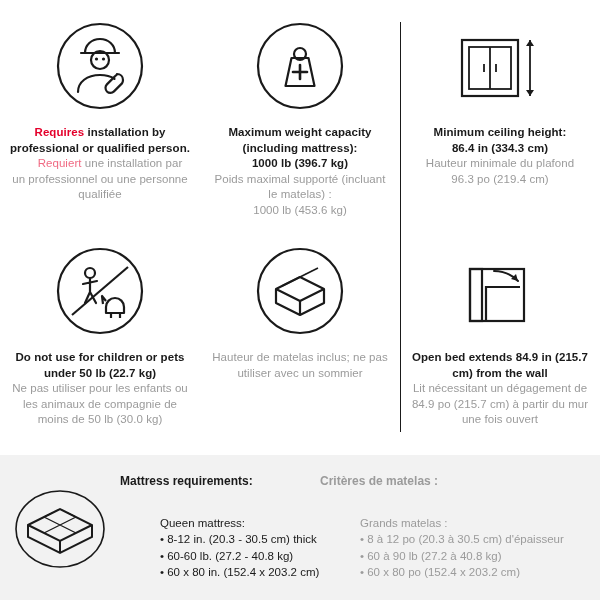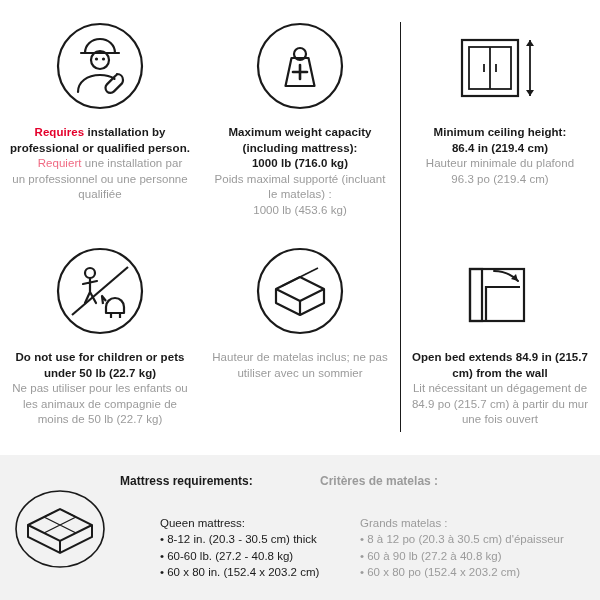--- a/index.html
+++ b/index.html
@@ -154,61 +154,61 @@
         <svg width="92" height="92" viewBox="0 0 92 92">
           <circle cx="46" cy="46" r="42" fill="none" stroke="#1a1a1a" stroke-width="2.2"></circle>
           <path d="M40 34c0-3.3 2.7-6 6-6s6 2.7 6 6-2.7 6-6 6-6-2.7-6-6z" fill="none" stroke="#1a1a1a" stroke-width="2.2"></path>
           <path d="M37.5 38h17l6 28h-29z" fill="none" stroke="#1a1a1a" stroke-width="2.2" stroke-linejoin="round"></path>
           <line x1="46" y1="45" x2="46" y2="59" stroke="#1a1a1a" stroke-width="2.6" stroke-linecap="round"></line>
           <line x1="39" y1="52" x2="53" y2="52" stroke="#1a1a1a" stroke-width="2.6" stroke-linecap="round"></line>
         </svg>
       </div>
       <div class="gap"></div>
       <div class="txt" style="white-space:pre-line">Maximum weight capacity (including mattress):
-1000 lb (716.0 kg)</div>
+1000 lb (396.7 kg)</div>
       <div class="txt fr" style="white-space:pre-line">Poids maximal supporté (incluant le matelas) :
 1000 lb (453.6 kg)</div>
     </div>
 
     <div class="cell">
       <div class="icon-wrap">
         <svg width="100" height="92" viewBox="0 0 100 92">
           <rect x="12" y="20" width="56" height="56" fill="none" stroke="#1a1a1a" stroke-width="2.2"></rect>
           <rect x="19" y="27" width="42" height="42" fill="none" stroke="#1a1a1a" stroke-width="1.8"></rect>
           <line x1="40" y1="27" x2="40" y2="69" stroke="#1a1a1a" stroke-width="1.8"></line>
           <line x1="34" y1="44" x2="34" y2="52" stroke="#1a1a1a" stroke-width="1.8"></line>
           <line x1="46" y1="44" x2="46" y2="52" stroke="#1a1a1a" stroke-width="1.8"></line>
           <line x1="80" y1="20" x2="80" y2="76" stroke="#1a1a1a" stroke-width="1.8"></line>
           <path d="M80 20l-4 6h8z" fill="#1a1a1a"></path>
           <path d="M80 76l-4-6h8z" fill="#1a1a1a"></path>
         </svg>
       </div>
       <div class="gap"></div>
       <div class="txt" style="white-space:pre-line">Minimum ceiling height:
-86.4 in (219.4 cm)</div>
+86.4 in (334.3 cm)</div>
       <div class="txt fr" style="white-space:pre-line">Hauteur minimale du plafond
 96.3 po (219.4 cm)</div>
     </div>
 
     <div class="cell">
       <div class="icon-wrap">
         <svg width="92" height="92" viewBox="0 0 92 92">
           <circle cx="46" cy="46" r="42" fill="none" stroke="#1a1a1a" stroke-width="2.2"></circle>
           <line x1="18" y1="70" x2="74" y2="22" stroke="#1a1a1a" stroke-width="2.2"></line>
           <circle cx="36" cy="28" r="5" fill="none" stroke="#1a1a1a" stroke-width="2.2"></circle>
           <path d="M36 34v13M29 39l14-3M31 58l5-11 6 11" fill="none" stroke="#1a1a1a" stroke-width="2.2" stroke-linecap="round"></path>
           <path d="M52 62c0-5 4-9 9-9s9 4 9 9v6H52z" fill="none" stroke="#1a1a1a" stroke-width="2.2" stroke-linejoin="round"></path>
           <path d="M52 56l-4-5 1 8" fill="none" stroke="#1a1a1a" stroke-width="2.2" stroke-linejoin="round"></path>
           <line x1="57" y1="68" x2="57" y2="73" stroke="#1a1a1a" stroke-width="2.2"></line>
           <line x1="66" y1="68" x2="66" y2="73" stroke="#1a1a1a" stroke-width="2.2"></line>
         </svg>
       </div>
       <div class="gap"></div>
       <div class="txt">Do not use for children or pets under 50 lb (22.7 kg)</div>
-      <div class="txt fr">Ne pas utiliser pour les enfants ou les animaux de compagnie de moins de 50 lb (22.7 kg)</div>
+      <div class="txt fr">Ne pas utiliser pour les enfants ou les animaux de compagnie de moins de 50 lb (30.0 kg)</div>
     </div>
 
     <div class="cell">
       <div class="icon-wrap">
         <svg width="92" height="92" viewBox="0 0 92 92">
           <circle cx="46" cy="46" r="42" fill="none" stroke="#1a1a1a" stroke-width="2.2"></circle>
           <path d="M22 44l24-12 24 12v14l-24 12-24-12z" fill="none" stroke="#1a1a1a" stroke-width="2.2" stroke-linejoin="round"></path>
           <path d="M22 44l24 12 24-12" fill="none" stroke="#1a1a1a" stroke-width="2.2" stroke-linejoin="round"></path>
           <line x1="46" y1="56" x2="46" y2="70" stroke="#1a1a1a" stroke-width="2.2"></line>
           <path d="M28 41l24-12M34 38l24-12M40 35l24-12" fill="none" stroke="#1a1a1a" stroke-width="1.6"></path>

